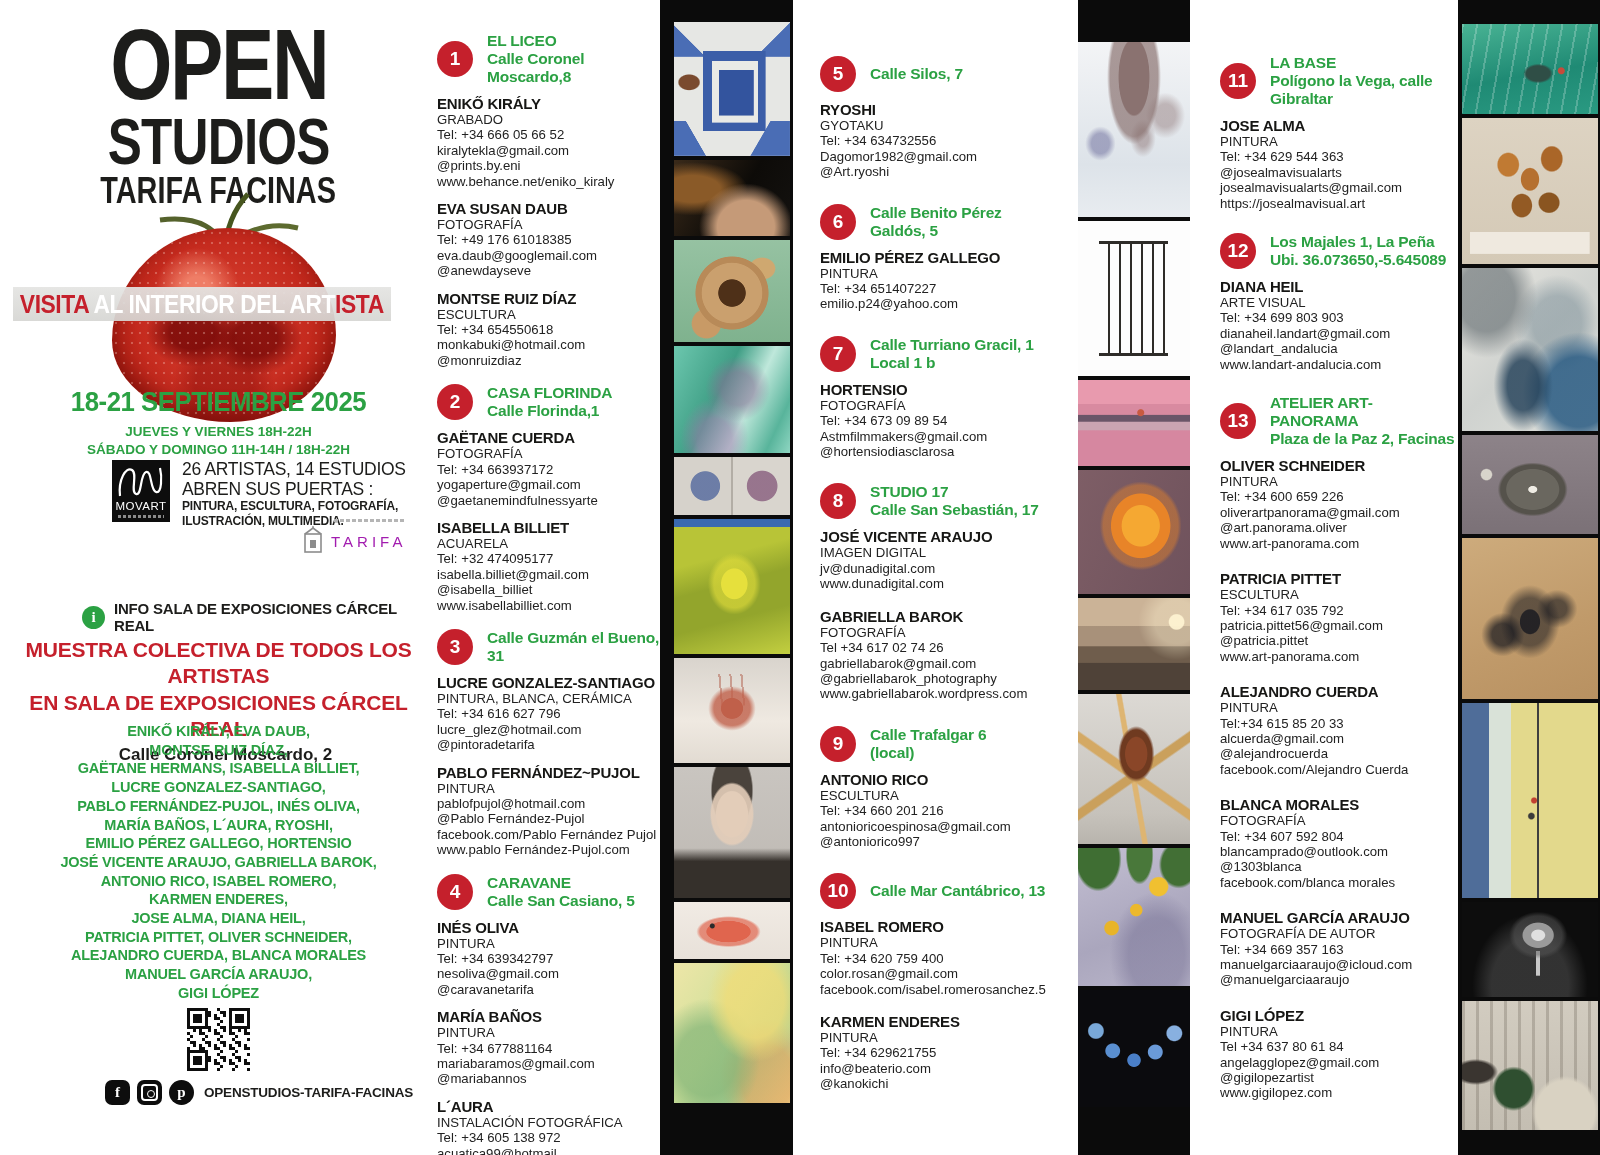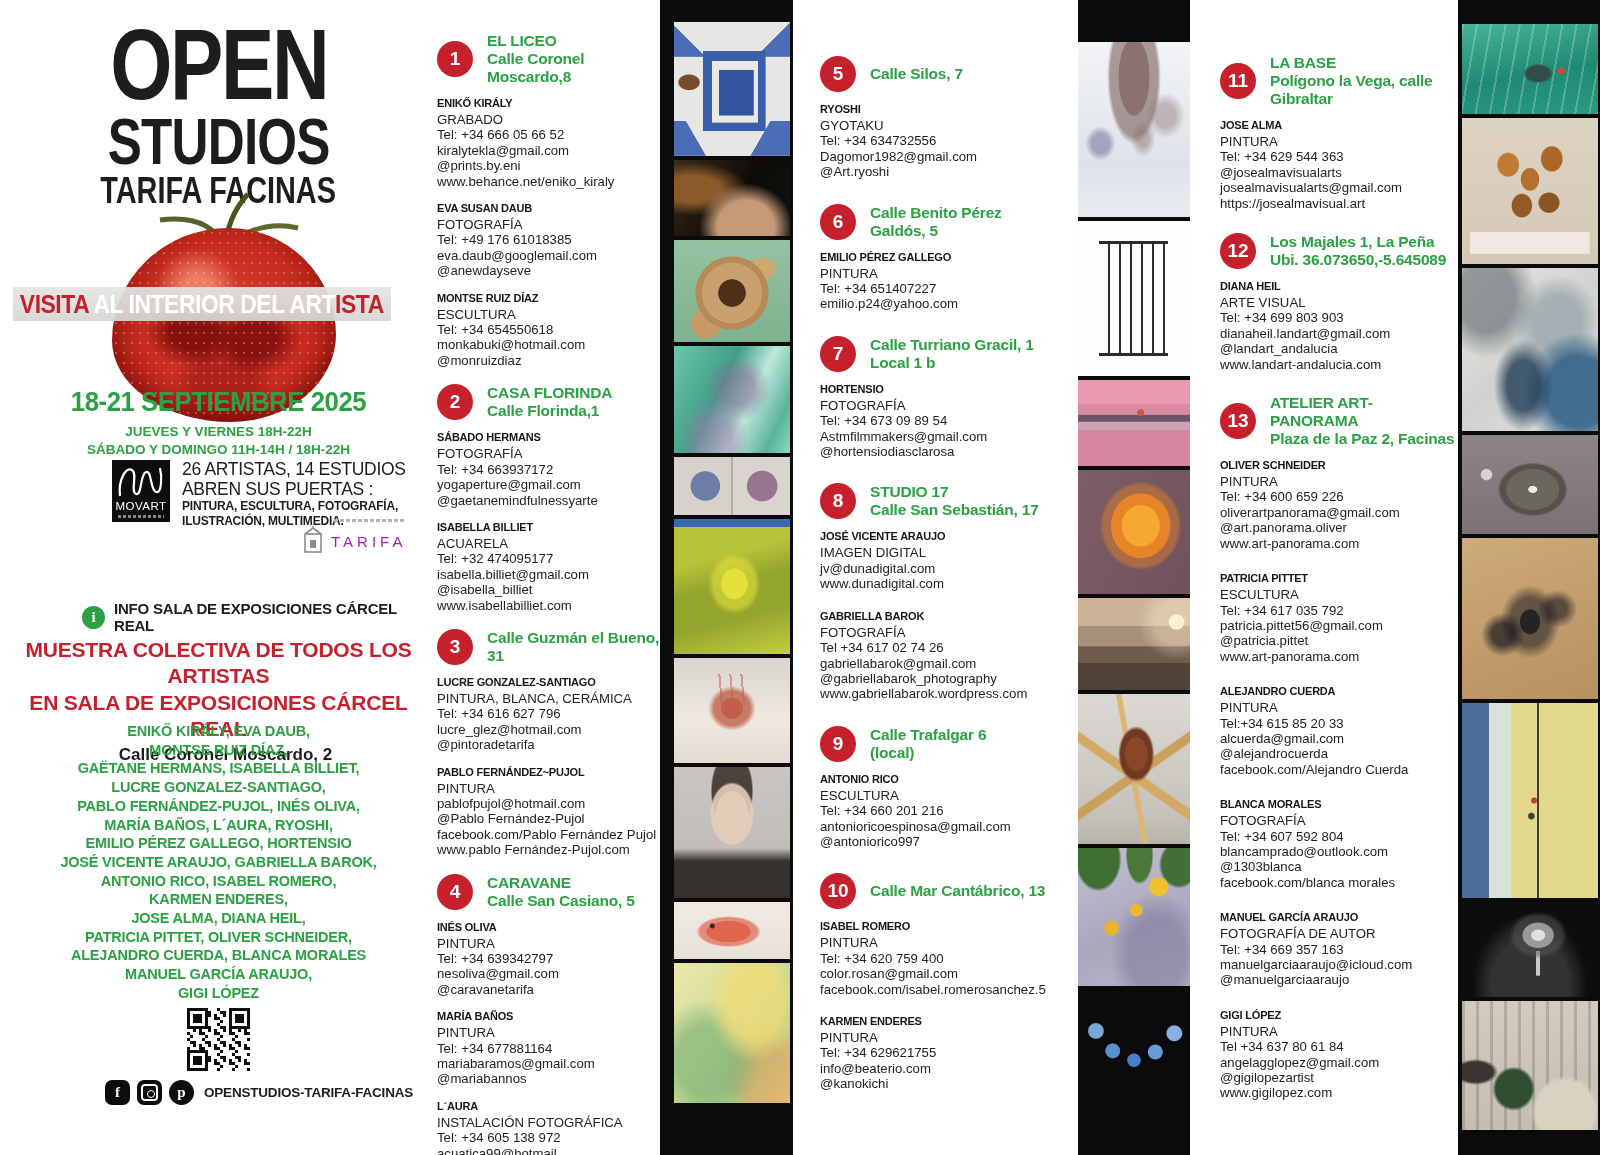--- a/index.html
+++ b/index.html
@@ -86,21 +86,21 @@
   .col-c{left:1220px;width:238px;}
   .section{margin-top:16px;}
   .section:first-child{margin-top:0;}
   .col-b .section{margin-top:24px;} .col-c .section{margin-top:22px;}
   .sec-head{display:flex;align-items:center;margin-bottom:9px;}
   .num{width:36px;height:36px;border-radius:50%;background:#c5202c;color:#fff;flex:none;
        display:flex;align-items:center;justify-content:center;font-size:19px;font-weight:700;}
   .venue{margin-left:14px;color:#2ba143;font-weight:900;font-size:15.5px;line-height:18px;letter-spacing:-.2px;}
   .artist{margin-bottom:11px;}
   .col-b .artist{margin-bottom:16px;} .col-c .artist{margin-bottom:19px;}
-  .aname{font-size:11px;font-weight:900;letter-spacing:-.2px;line-height:17px;color:#161614;}
+  .aname{font-size:15px;font-weight:900;letter-spacing:-.2px;line-height:17px;color:#161614;}
   .aline{font-size:13.2px;line-height:15.4px;color:#222;}
 
   
   .strip{position:absolute;top:0;height:1155px;background:#0b0b0b;display:flex;flex-direction:column;gap:4px;box-sizing:border-box;}
   .strip-1{left:660px;width:133px;padding:22px 3px 0 14px;}
   .strip-2{left:1078px;width:112px;padding:42px 0 0 0;}
   .strip-3{left:1458px;width:142px;padding:24px 2px 0 4px;}
   .art{width:100%;flex:none;}
 
   
@@ -579,21 +579,21 @@
       </div>
       <div class="section">
         <div class="sec-head">
           <div class="num">2</div>
           <div class="venue">
             <div>CASA FLORINDA</div>
             <div>Calle Florinda,1</div>
           </div>
         </div>
         <div class="artist">
-          <div class="aname">SÁBADO HERMANS</div>
+          <div class="aname">GAËTANE CUERDA</div>
           <div class="aline">FOTOGRAFÍA</div>
           <div class="aline">Tel: +34 663937172</div>
           <div class="aline">yogaperture@gmail.com</div>
           <div class="aline">@gaetanemindfulnessyarte</div>
         </div>
         <div class="artist">
           <div class="aname">ISABELLA BILLIET</div>
           <div class="aline">ACUARELA</div>
           <div class="aline">Tel: +32 474095177</div>
           <div class="aline">isabella.billiet@gmail.com</div>

